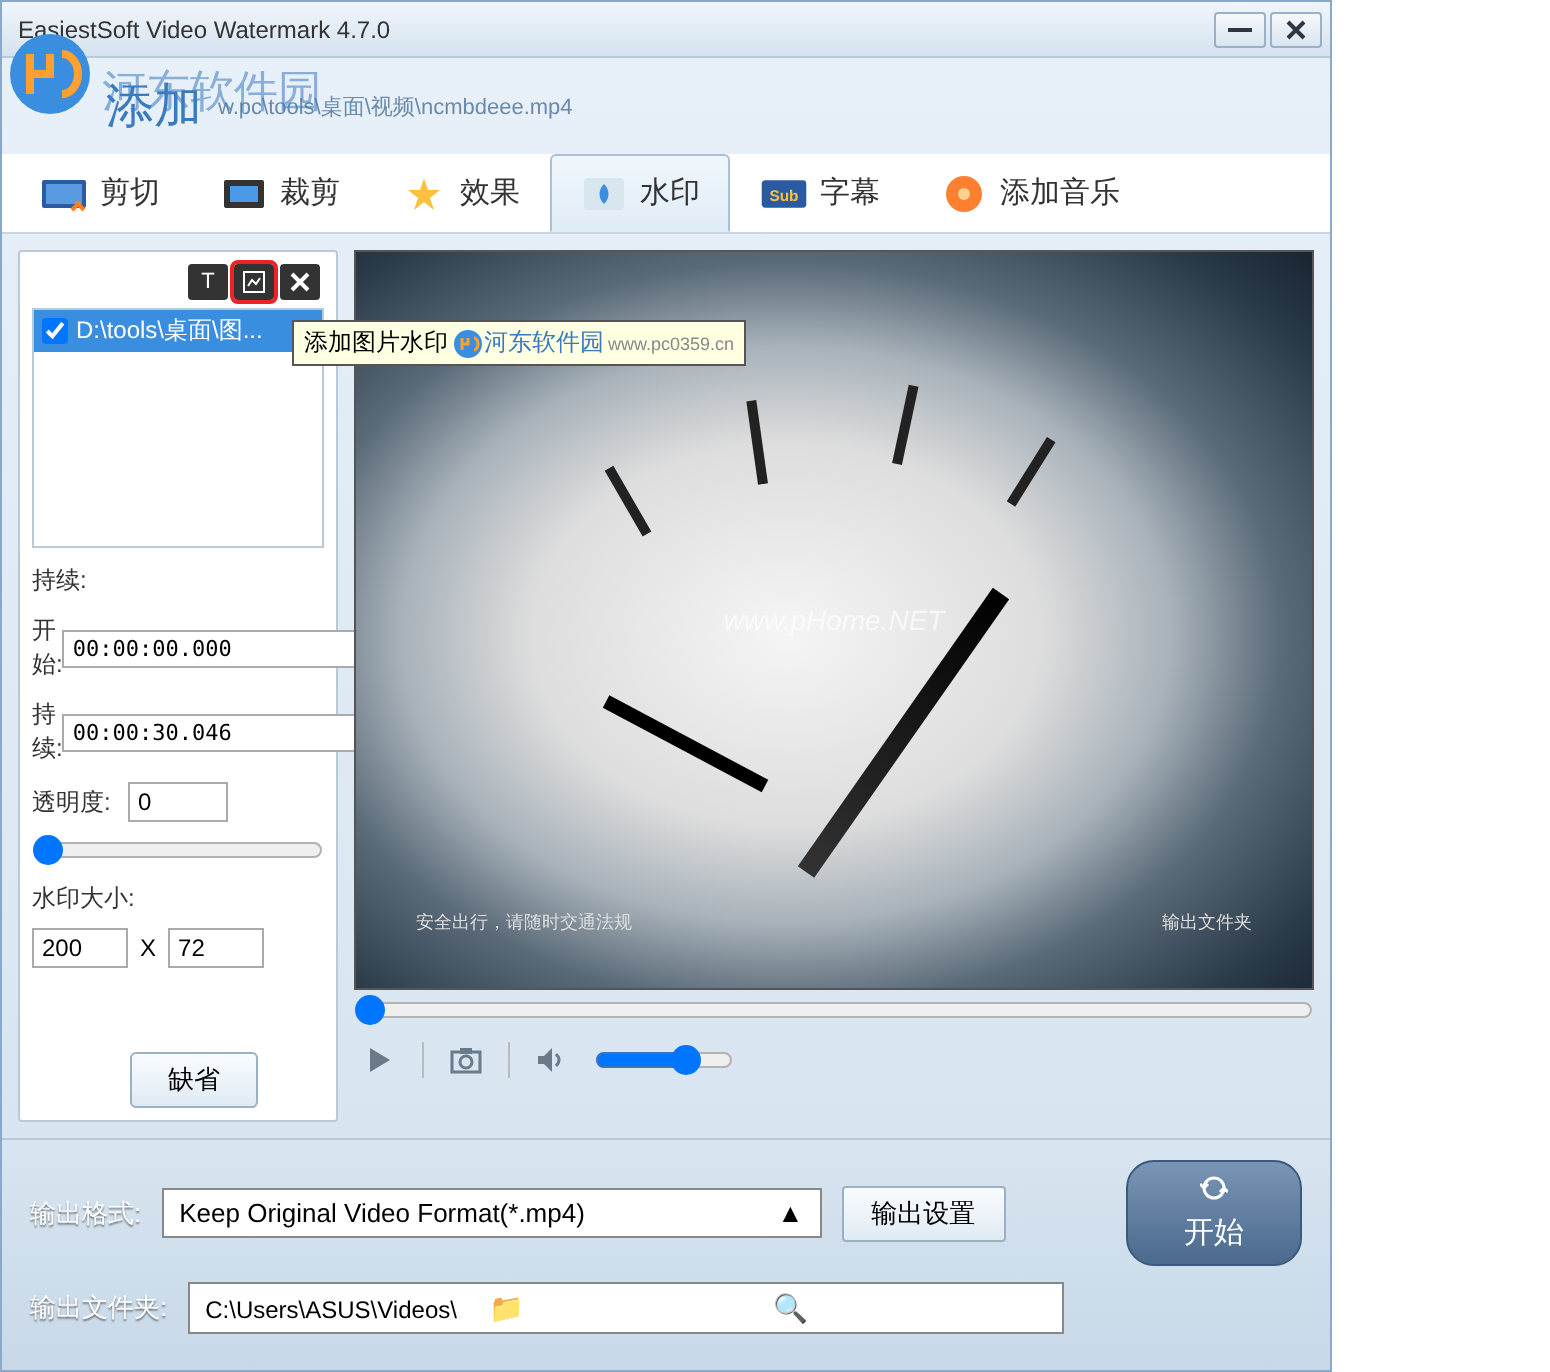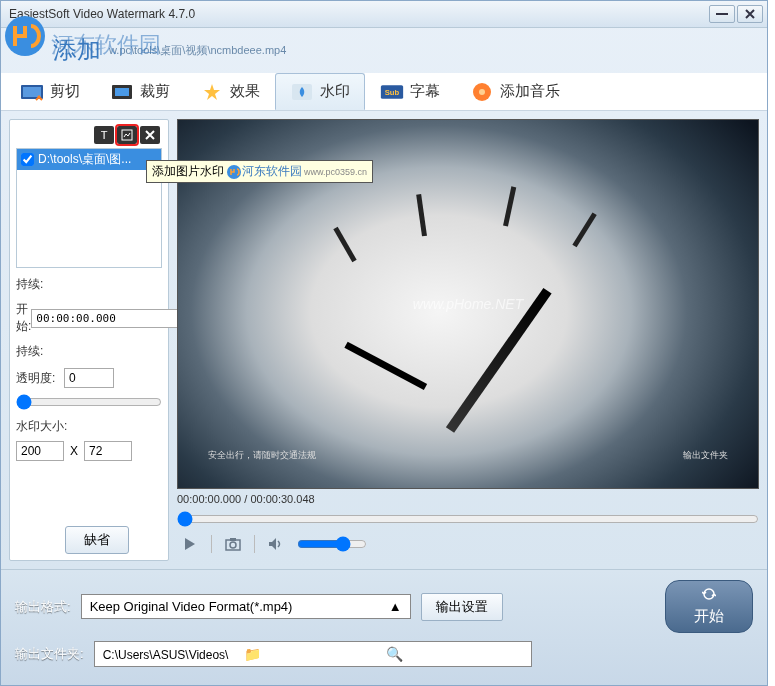--- a/index.html
+++ b/index.html
@@ -1,17 +1,17 @@
 <!DOCTYPE html>
 <html><head>
 <meta charset="utf-8">
 <style>
 * { margin: 0; padding: 0; box-sizing: border-box; font-family: "Microsoft YaHei", Arial, sans-serif; }
 body { background: #fff; width: 775px; height: 686px; overflow: hidden; }
-.window { width: 768px; height: 686px; background: linear-gradient(to bottom, #e8f0f8 0%, #d8e5f2 100%); border: 1px solid #8aa8c8; display: flex; flex-direction: column; }
+.window { width: 666px; height: 686px; background: linear-gradient(to bottom, #e8f0f8 0%, #d8e5f2 100%); border: 1px solid #8aa8c8; display: flex; flex-direction: column; }
 .titlebar { height: 28px; background: linear-gradient(to bottom, #f0f5fa, #d5e3f0); display: flex; align-items: center; padding: 0 4px; border-bottom: 1px solid #b8cad8; }
 .titlebar-text { flex: 1; font-size: 12px; color: #333; padding-left: 4px; }
 .win-btn { width: 26px; height: 18px; margin-left: 2px; background: linear-gradient(to bottom, #f5f8fb, #d8e5f0); border: 1px solid #9ab0c5; border-radius: 2px; display: flex; align-items: center; justify-content: center; font-size: 11px; cursor: pointer; }
 .logo-row { height: 48px; display: flex; align-items: center; padding: 0 10px; position: relative; }
 .logo-badge { width: 44px; height: 44px; position: absolute; left: 2px; top: -14px; }
 .logo-text { font-size: 24px; color: #3a7abf; margin-left: 42px; font-weight: 400; }
 .sub-path { font-size: 11px; color: #6a8aaa; margin-left: 8px; }
 .overlay-brand { position: absolute; left: 50px; top: 2px; font-size: 22px; color: #3a7abf; opacity: 0.55; }
 .tabs { height: 40px; background: #fff; border-bottom: 1px solid #c8d5e2; display: flex; align-items: stretch; padding: 0 4px; }
 .tab { display: flex; align-items: center; padding: 0 14px; cursor: pointer; font-size: 15px; color: #333; border: 1px solid transparent; position: relative; }
@@ -156,20 +156,21 @@
 
       <div class="field-row">
         <label>持续:</label>
       </div>
       <div class="field-row">
         <label>开始:</label>
         <input class="time-input" value="00:00:00.000" style="">
       </div>
       <div class="field-row">
         <label>持续:</label>
+        <input class="time-input" value="00:00:30.046" style="">
       </div>
 
       <div class="field-row">
         <label>透明度:</label>
         <input class="spinner" type="number" value="0" style="">
       </div>
       <input type="range" class="slider" min="0" max="100" value="0" style="">
 
       <div class="field-row">
         <label style="width:auto">水印大小:</label>
@@ -193,21 +194,20 @@
           <div class="clock-hand" style="left:46%;top:38%;width:10px;height:170px;transform:rotate(35deg);background:linear-gradient(to bottom,#000,#333)"></div>
           <div class="clock-hand" style="left:42%;top:48%;width:7px;height:90px;transform:rotate(-62deg)"></div>
         </div>
         <div class="preview-wm">www.pHome.NET</div>
         <div class="preview-sub">
           <span>安全出行，请随时交通法规</span>
           <span>输出文件夹</span>
         </div>
       </div>
 
-      <div class="time-bar">00:00:00.000 / 00:00:30.048</div>
       <input type="range" class="seek-slider" min="0" max="1000" value="0" style="">
 
       <div class="controls">
         <div class="ctrl-btn">
             <svg width="14" height="14" viewBox="0 0 14 14">
               <path d="M2 1 L12 7 L2 13 Z" fill="#6a7a8a"></path>
             </svg>
           </div>
         <div class="divider"></div>
         <div class="ctrl-btn">

